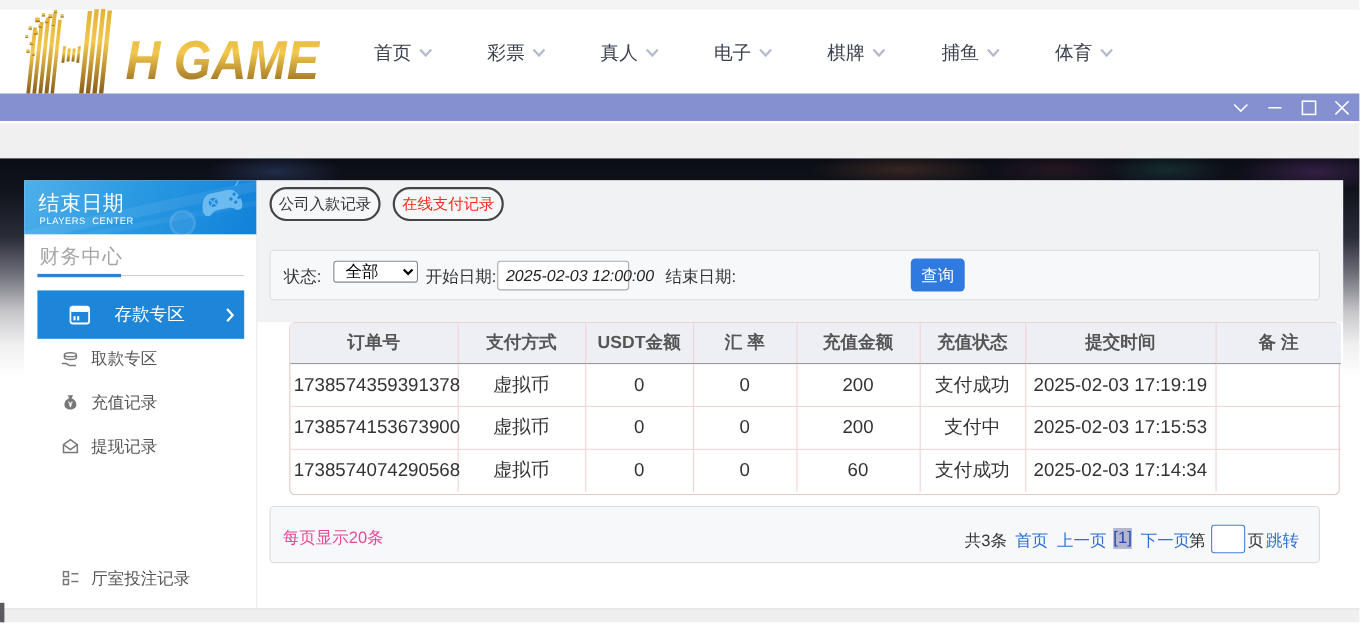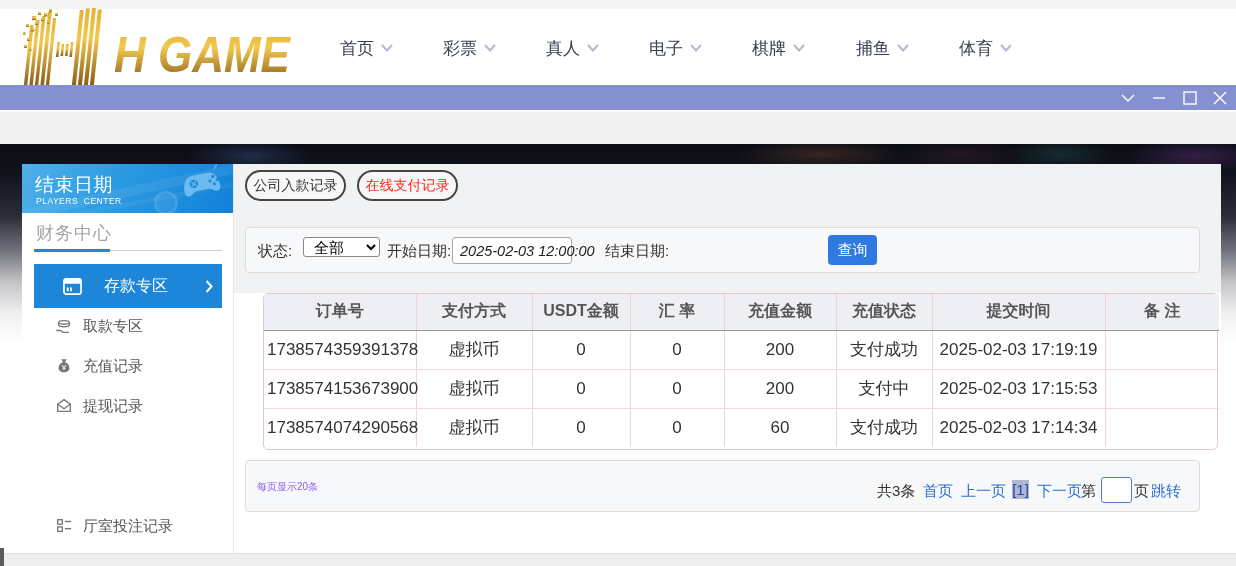--- a/index.html
+++ b/index.html
@@ -73,21 +73,21 @@
 th { height:36px; background:#edeff4; font-size:16px; color:#555; font-weight:bold;
   border-bottom:1px solid #999; border-right:1px solid #f0d3d3; text-align:center; }
 td { height:39px; font-size:17px; color:#333; text-align:center;
   border-bottom:1px solid #eed8d8; border-right:1px solid #f0d3d3; }
 th:last-child, td:last-child { border-right:none; }
 tr:last-child td { border-bottom:none; }
 td.ordr { text-align:left; padding-left:3px; font-size:17px; }
 
 
 #pager { left:245px; top:460px; width:955px; height:52px; border:1px solid #ddd; border-radius:4px; background:#f7f8fa; }
-#pgleft { left:257px; top:480px; font-size:10px; color:#8b5cf6; }
+#pgleft { left:257px; top:480px; font-size:15px; color:#ec4899; }
 .pg { position:absolute; top:482px; font-size:15px; color:#333; }
 .pg.lk { color:#2e6fd0; }
 #pgcur { position:absolute; top:480px; left:1012px; width:17px; height:19px; background:#b2b6cf;
   color:#2544b8; font-size:15px; text-align:center; line-height:19px; }
 #pgin { position:absolute; top:477px; left:1101px; width:31px; height:26px;
   border:1px solid #4a7fd4; border-radius:3px; background:#fff; }
 </style>
 </head>
 <body>
 <div id="stage">

